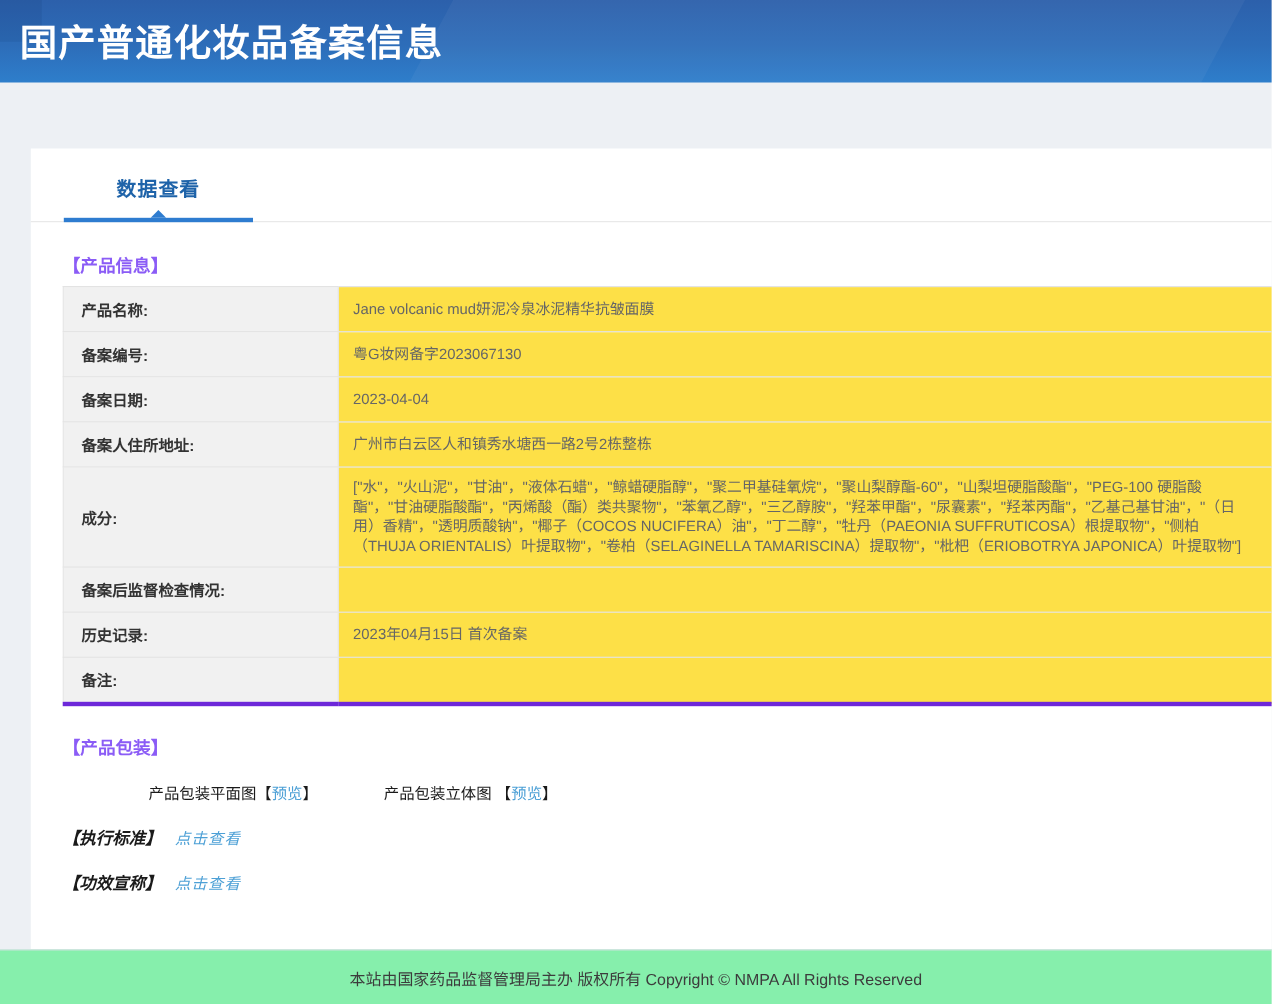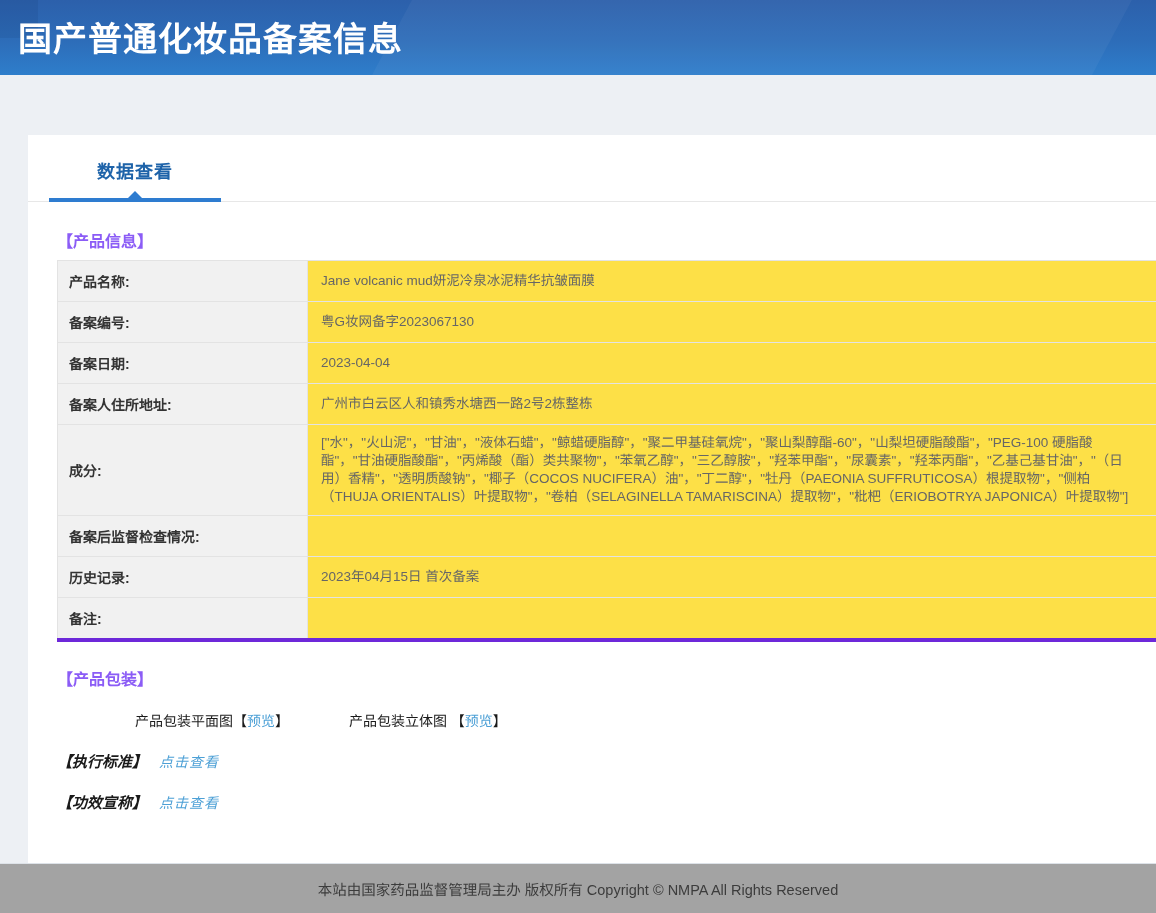--- a/index.html
+++ b/index.html
@@ -33,21 +33,21 @@
   
   .card {
     position:absolute; left:28px; top:135px; right:0; bottom:50px;
     background:#ffffff;
   }
   .tabbar {
     position:relative; height:67px;
     border-bottom:1px solid #e7e7e7;
   }
   .tab {
-    position:absolute; left:21px; bottom:0; width:172px; height:46px;
+    position:absolute; left:30px; bottom:0; width:172px; height:46px;
     text-align:center; cursor:pointer;
   }
   .tab-label {
     display:block; margin-top:2px;
     color:#1e63a9; font-size:18px; font-weight:bold; letter-spacing:1px;
   }
   .tab-underline {
     position:absolute; left:0; bottom:-1px; width:172px; height:4px;
     background:#2e7cd0;
   }
@@ -71,21 +71,21 @@
   }
   .info-table td {
     border:1px solid #e3e3e3;
     border-right:none;
     vertical-align:middle;
   }
   .info-table tr:last-child td { border-bottom:4px solid #6d28d9; }
   .info-table td.lbl {
     width:250px;
     background:#f1f1f1;
-    padding:10px 10px 10px 11px;
+    padding:10px 10px 10px 16px;
     font-size:14px; font-weight:bold; color:#333;
   }
   .info-table td.val {
     background:#fde047;
     padding:9px 14px 9px 13px;
     font-size:13.5px; color:#666; line-height:18px;
     word-break:break-word;
   }
   tr.row-empty td { height:34px; }
   
@@ -100,21 +100,21 @@
   .bracket { color:#1a1a1a; }
   a.lnk {
     color:#4da0d6; text-decoration:none; cursor:pointer; font-size:14px;
   }
   .std-line { margin:20px 0 0 29px; font-size:15px;font-style:italic; }
   .std-line .std-title { font-weight:bold; color:#1a1a1a; font-size:15px; }
   .std-line a.lnk { margin-left:12px; letter-spacing:1px; }
   
   .footer {
     position:absolute; left:0; bottom:0; width:100%; height:50px;
-    background:#a3a3a3; border-top:1px solid #dde2e8;
+    background:#86efac; border-top:1px solid #dde2e8;
     display:flex; align-items:center; justify-content:center;
     font-size:14.5px; color:#3c3c3c;
   }
 </style>
 </head>
 <body>
 
 <div class="hdr">
   <div class="hdr-deco-sq"></div>
   <div class="hdr-deco-band"></div>

